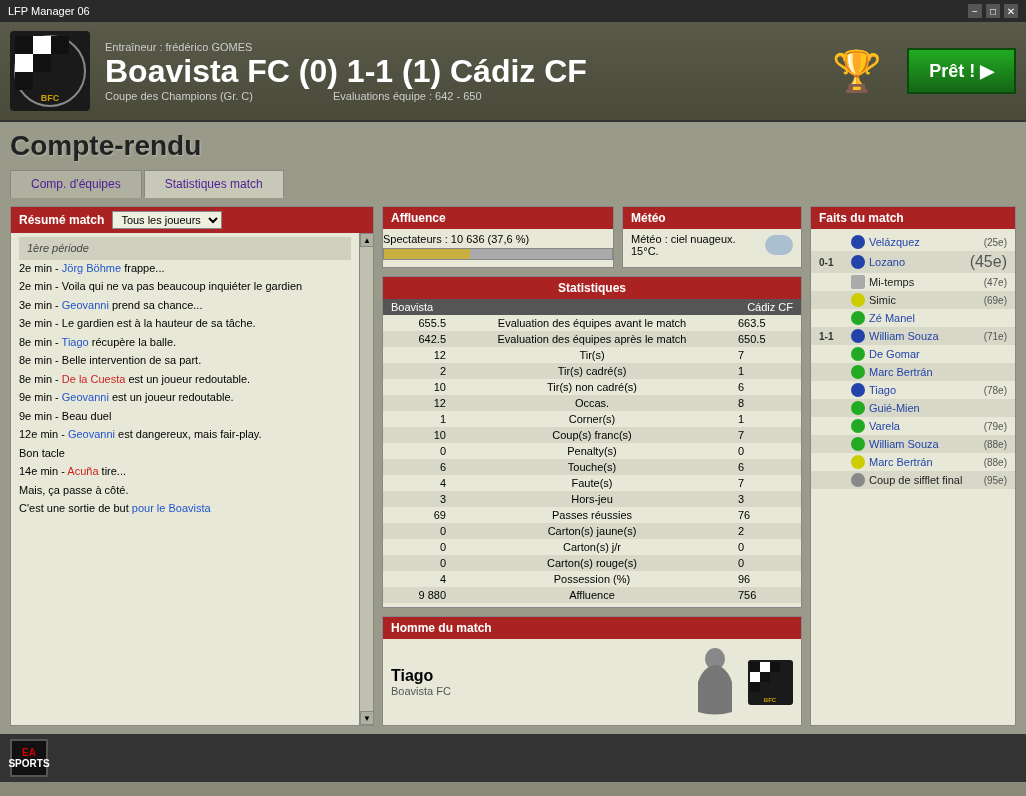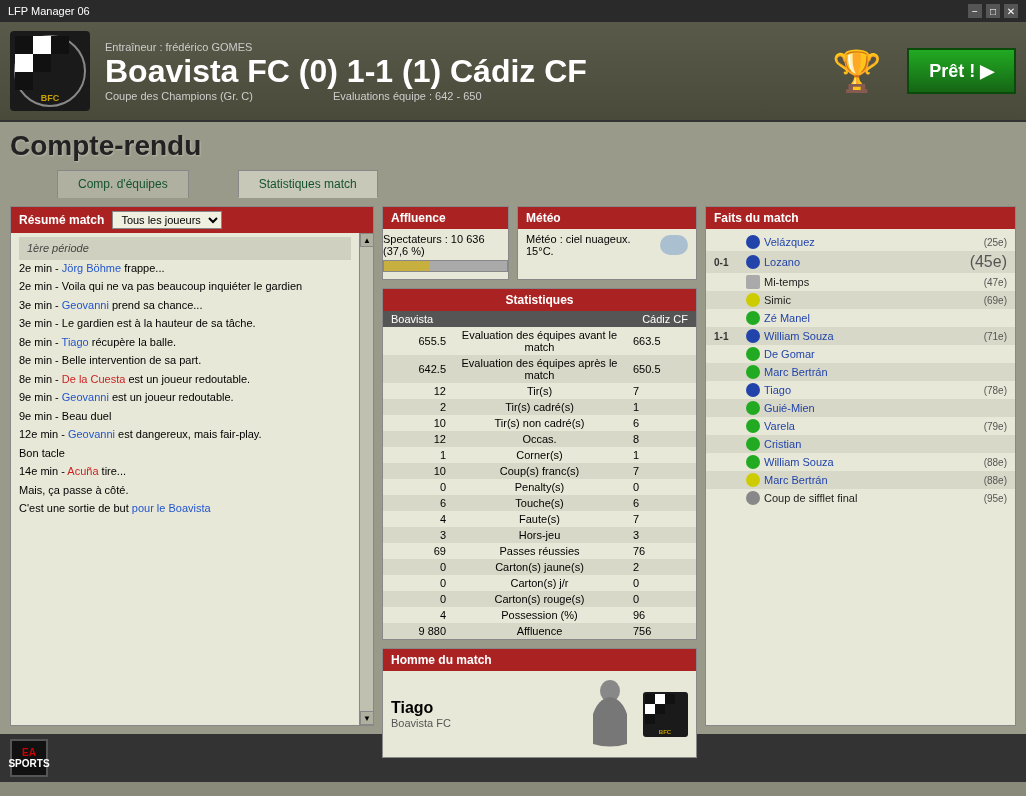--- a/index.html
+++ b/index.html
@@ -77,22 +77,21 @@
       gap: 2px;
       margin-bottom: 8px;
     }
     .tab {
       padding: 6px 20px;
       background: #b0b0a0;
       border: 1px solid #888;
       border-bottom: none;
       cursor: pointer;
       font-size: 12px;
-      color: #14532d;
-      margin-left: 47px;
+      color: #4c1d95;
     }
     .tab.active {
       background: #c8c8b8;
       border-bottom: 1px solid #c8c8b8;
     }
 
     
     .content {
       display: flex;
       gap: 8px;
@@ -136,21 +135,21 @@
       line-height: 1.5;
       overflow-y: auto;
       flex: 1;
     }
     .resume-text p { margin-bottom: 2px; }
     .link-blue { color: #2255cc; text-decoration: none; }
     .link-red { color: #cc2222; text-decoration: none; }
 
     
     .panel-middle {
-      width: 315px;
+      width: 420px;
       display: flex;
       flex-direction: column;
       gap: 8px;
     }
     .panel-affluence {
       background: #e8e8d8;
       border: 1px solid #888;
     }
     .panel-meteo {
       background: #e8e8d8;
@@ -612,26 +611,20 @@
   </div>
           <div class="faits-row">
     <span style="width:28px; font-size:10px; font-weight:bold; color:#333;"></span>
     <span style="width:14px;height:14px;background:#22aa22;border-radius:50%;display:inline-block;flex-shrink:0;font-size:8px;text-align:center;line-height:14px;"></span>
     <span style="flex:1;color:#2244aa;">Varela</span>
     <span style="color:#555;font-size:10px;">(79e)</span>
   </div>
           <div class="faits-row">
     <span style="width:28px; font-size:10px; font-weight:bold; color:#333;"></span>
     <span style="width:14px;height:14px;background:#22aa22;border-radius:50%;display:inline-block;flex-shrink:0;font-size:8px;text-align:center;line-height:14px;"></span>
-    <span style="flex:1;color:#2244aa;">Cristian</span>
-    <span style="color:#555;font-size:10px;"></span>
-  </div>
-          <div class="faits-row">
-    <span style="width:28px; font-size:10px; font-weight:bold; color:#333;"></span>
-    <span style="width:14px;height:14px;background:#22aa22;border-radius:50%;display:inline-block;flex-shrink:0;font-size:8px;text-align:center;line-height:14px;"></span>
     <span style="flex:1;color:#2244aa;">William Souza</span>
     <span style="color:#555;font-size:10px;">(88e)</span>
   </div>
           <div class="faits-row">
     <span style="width:28px; font-size:10px; font-weight:bold; color:#333;"></span>
     <span style="width:14px;height:14px;background:#cccc00;border-radius:50%;display:inline-block;flex-shrink:0;font-size:8px;text-align:center;line-height:14px;"></span>
     <span style="flex:1;color:#2244aa;">Marc Bertrán</span>
     <span style="color:#555;font-size:10px;">(88e)</span>
   </div>
           <div class="faits-row">

